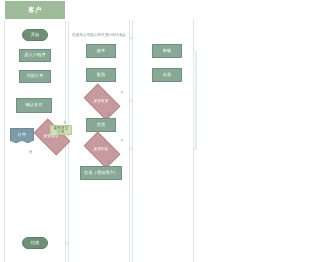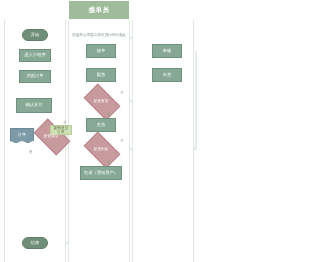--- a/index.html
+++ b/index.html
@@ -117,25 +117,25 @@
       <path d="M144,101 L144,56 L150,56" marker-end="url(#ar)"></path>
 
       <path d="M116,149 L196,149 L196,51" stroke="#c3cfc6"></path>
 
       <path d="M101,180 L101,243 L48,243" marker-end="url(#ar)"></path>
 
       <path d="M61,135 L61,140" marker-end="url(#ar)"></path>
     </g>
   </svg>
 
+  <div class="lane-head" style="left:4px;width:62px;">
+    <span>客户</span>
+  </div>
   <div class="lane-body" style="left:4px;width:62px;"></div>
 
-  <div class="lane-head" style="left:68px;width:62px;">
-    <span>接单员</span>
-  </div>
   <div class="lane-body" style="left:68px;width:62px;"></div>
 
   <div class="lane-body" style="left:132px;width:62px;"></div>
 
   <div class="annot" style="left:70px;top:33px;width:58px;">在接单员用层出单可进行申请退款</div>
 
   <div class="node terminator" style="left:22px;top:29px;width:26px;height:12px;">
     <span>开始</span>
   </div>
 

